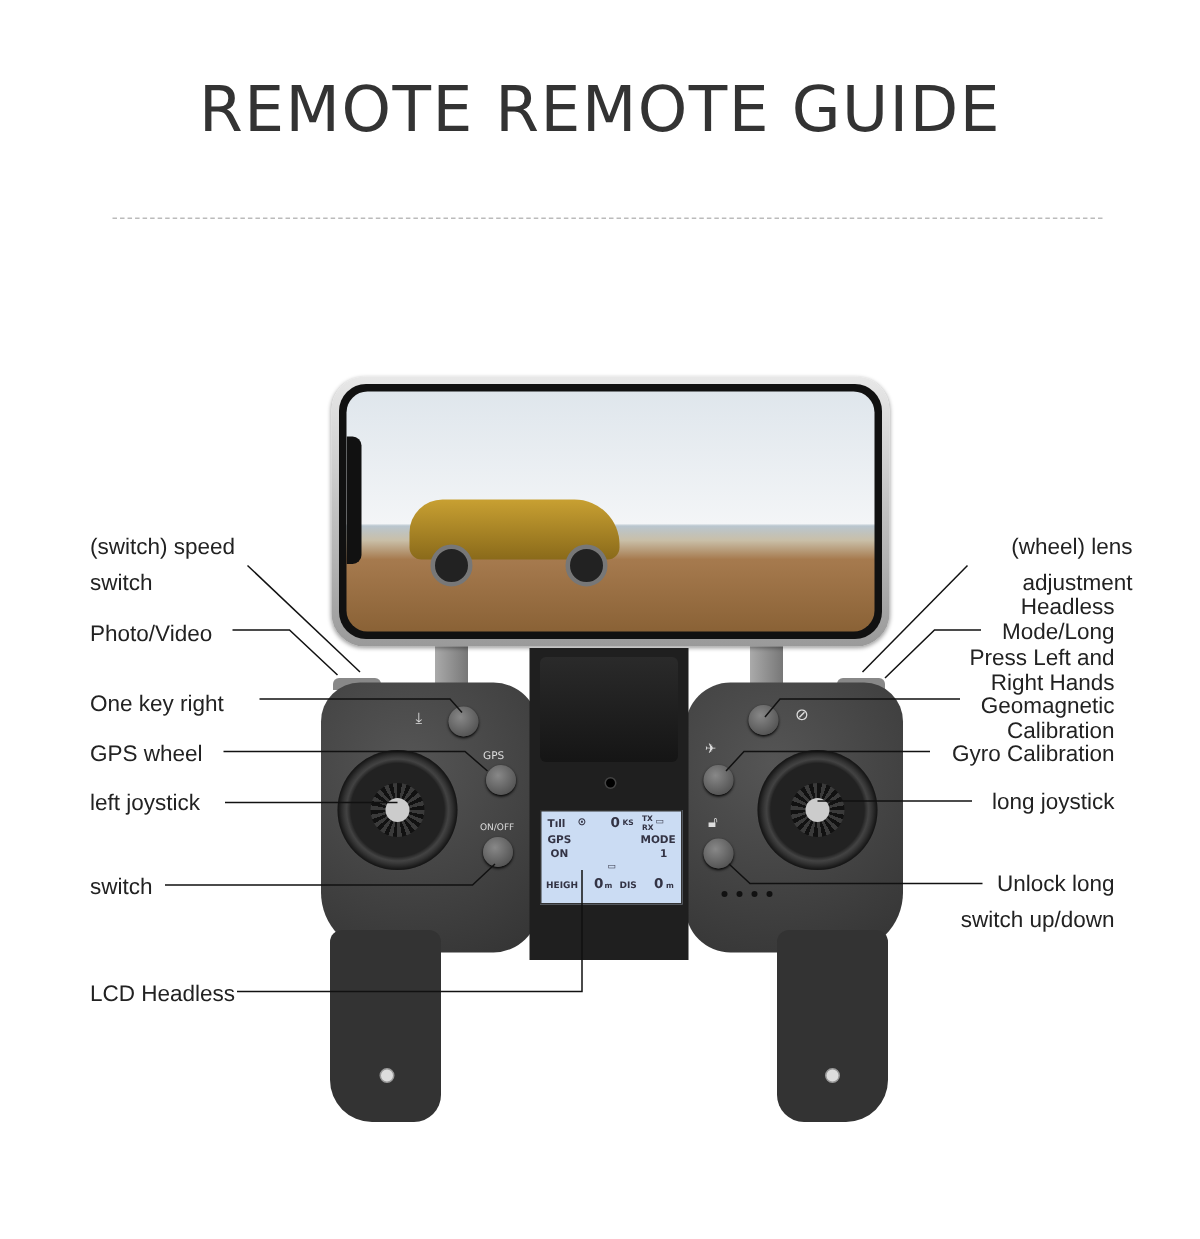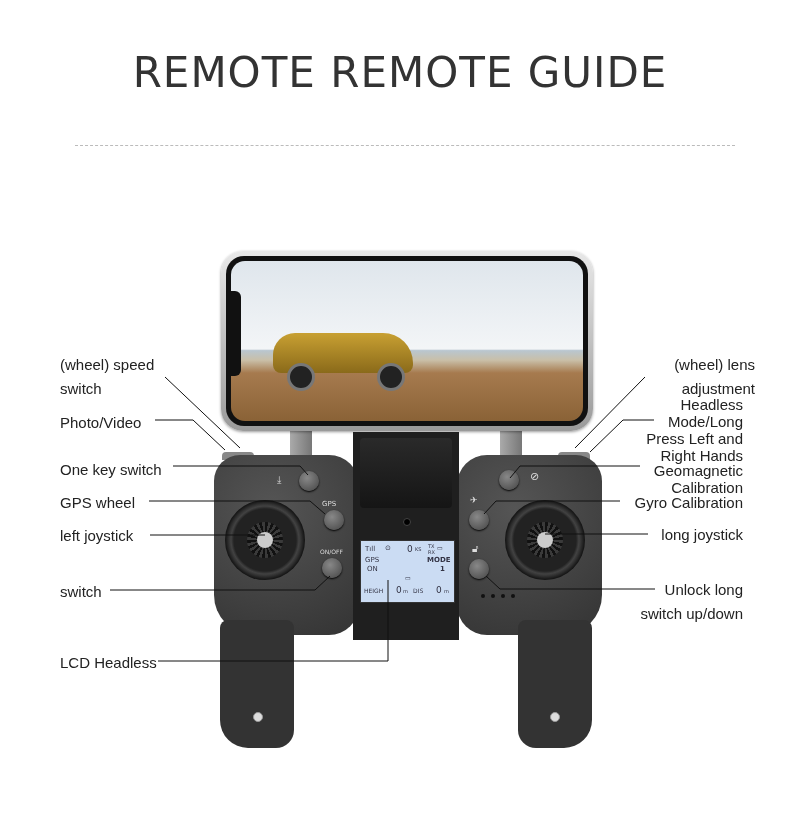--- a/index.html
+++ b/index.html
@@ -15,21 +15,21 @@
   .screen{position:absolute;left:5px;top:5px;right:5px;bottom:5px;border-radius:14px;overflow:hidden;background:linear-gradient(#dfe6ec 0%,#f3f5f7 55%,#b9c6cf 56%,#c9bfa8 62%,#a67a4e 70%,#8a6236 100%);}
   .car{position:absolute;left:42px;top:72px;width:140px;height:40px;background:linear-gradient(#c8a032,#8a6a1a);border-radius:22px 30px 8px 8px;}
   .car-w1,.car-w2{position:absolute;top:102px;width:22px;height:22px;border-radius:50%;background:#222;border:3px solid #777;}
   .car-w1{left:56px}.car-w2{left:146px}
   .notch{position:absolute;left:0;top:30px;width:10px;height:85px;background:#111;border-radius:0 6px 6px 0;}
   .clamp{position:absolute;top:430px;width:22px;height:28px;background:linear-gradient(90deg,#aaa,#777);}
   .wing{position:absolute;top:455px;width:145px;height:180px;background:radial-gradient(circle at 40% 30%,#555,#333);border-radius:26px 30px 30px 40px;}
   .center-block{position:absolute;left:353px;top:432px;width:106px;height:208px;background:#1f1f1f;}
   .center-grip{position:absolute;left:360px;top:438px;width:92px;height:70px;background:linear-gradient(#2a2a2a,#151515);border-radius:4px;}
   .lcd{position:absolute;left:360px;top:540px;width:93px;height:61px;background:#cbdcf3;border:1px solid #333;font-family:"DejaVu Sans",sans-serif;font-size:7px;color:#334;}
-  .lcd span{position:absolute;}
+  .lcd span{position:absolute;font-weight:bold;}
   .handle{position:absolute;top:620px;width:74px;height:128px;background:#333;border-radius:8px 8px 18px 28px;}
   .handle .hole{position:absolute;width:8px;height:8px;border-radius:50%;background:#ddd;border:1px solid #999;}
   .joy-ring{position:absolute;width:80px;height:80px;border-radius:50%;background:radial-gradient(circle,#222 55%,#444 60%,#2a2a2a 70%);box-shadow:inset 0 0 6px #000;}
   .joy-knob{position:absolute;left:22px;top:22px;width:36px;height:36px;border-radius:50%;background:repeating-conic-gradient(#111 0 10deg,#3a3a3a 10deg 20deg);}
   .joy-cap{position:absolute;left:10px;top:10px;width:16px;height:16px;border-radius:50%;background:#ccc;}
   .btn{position:absolute;width:20px;height:20px;border-radius:50%;background:radial-gradient(circle at 40% 35%,#888,#444);box-shadow:0 1px 2px #000;}
   .icon-txt{position:absolute;color:#ddd;font-size:7px;font-family:"DejaVu Sans",sans-serif;}
   .dot{position:absolute;width:4px;height:4px;border-radius:50%;background:#111;}
   .shoulder{position:absolute;top:452px;width:32px;height:8px;background:#888;border-radius:4px 4px 0 0;}
   .cam-dot{position:absolute;left:403px;top:518px;width:6px;height:6px;border-radius:50%;background:#000;border:1px solid #444;}
@@ -131,25 +131,25 @@
     <polyline points="645,377 575,448"></polyline>
     <polyline points="654,420 623,420 590,452"></polyline>
     <polyline points="640,466 520,466 510,478"></polyline>
     <polyline points="620,501 496,501 484,514"></polyline>
     <polyline points="648,534 545,534"></polyline>
     <polyline points="655,589 500,589 486,576"></polyline>
   </g>
 </svg>
 
 <div class="label" style="left:60px;top:356px">
-  <div>(wheel) speed</div>
+  <div>(switch) speed</div>
   <div style="margin-top:7px">switch</div>
 </div>
 <div class="label" style="left:60px;top:414px">Photo/Video</div>
-<div class="label" style="left:60px;top:461px">One key switch</div>
+<div class="label" style="left:60px;top:461px">One key right</div>
 <div class="label" style="left:60px;top:494px">GPS wheel</div>
 <div class="label" style="left:60px;top:527px">left joystick</div>
 <div class="label" style="left:60px;top:583px">switch</div>
 <div class="label" style="left:60px;top:654px">LCD Headless</div>
 
 <div class="label right" style="right:45px;top:356px">
   <div>(wheel) lens</div>
   <div style="margin-top:7px">adjustment</div>
 </div>
 <div class="label right" style="right:57px;top:396px">

